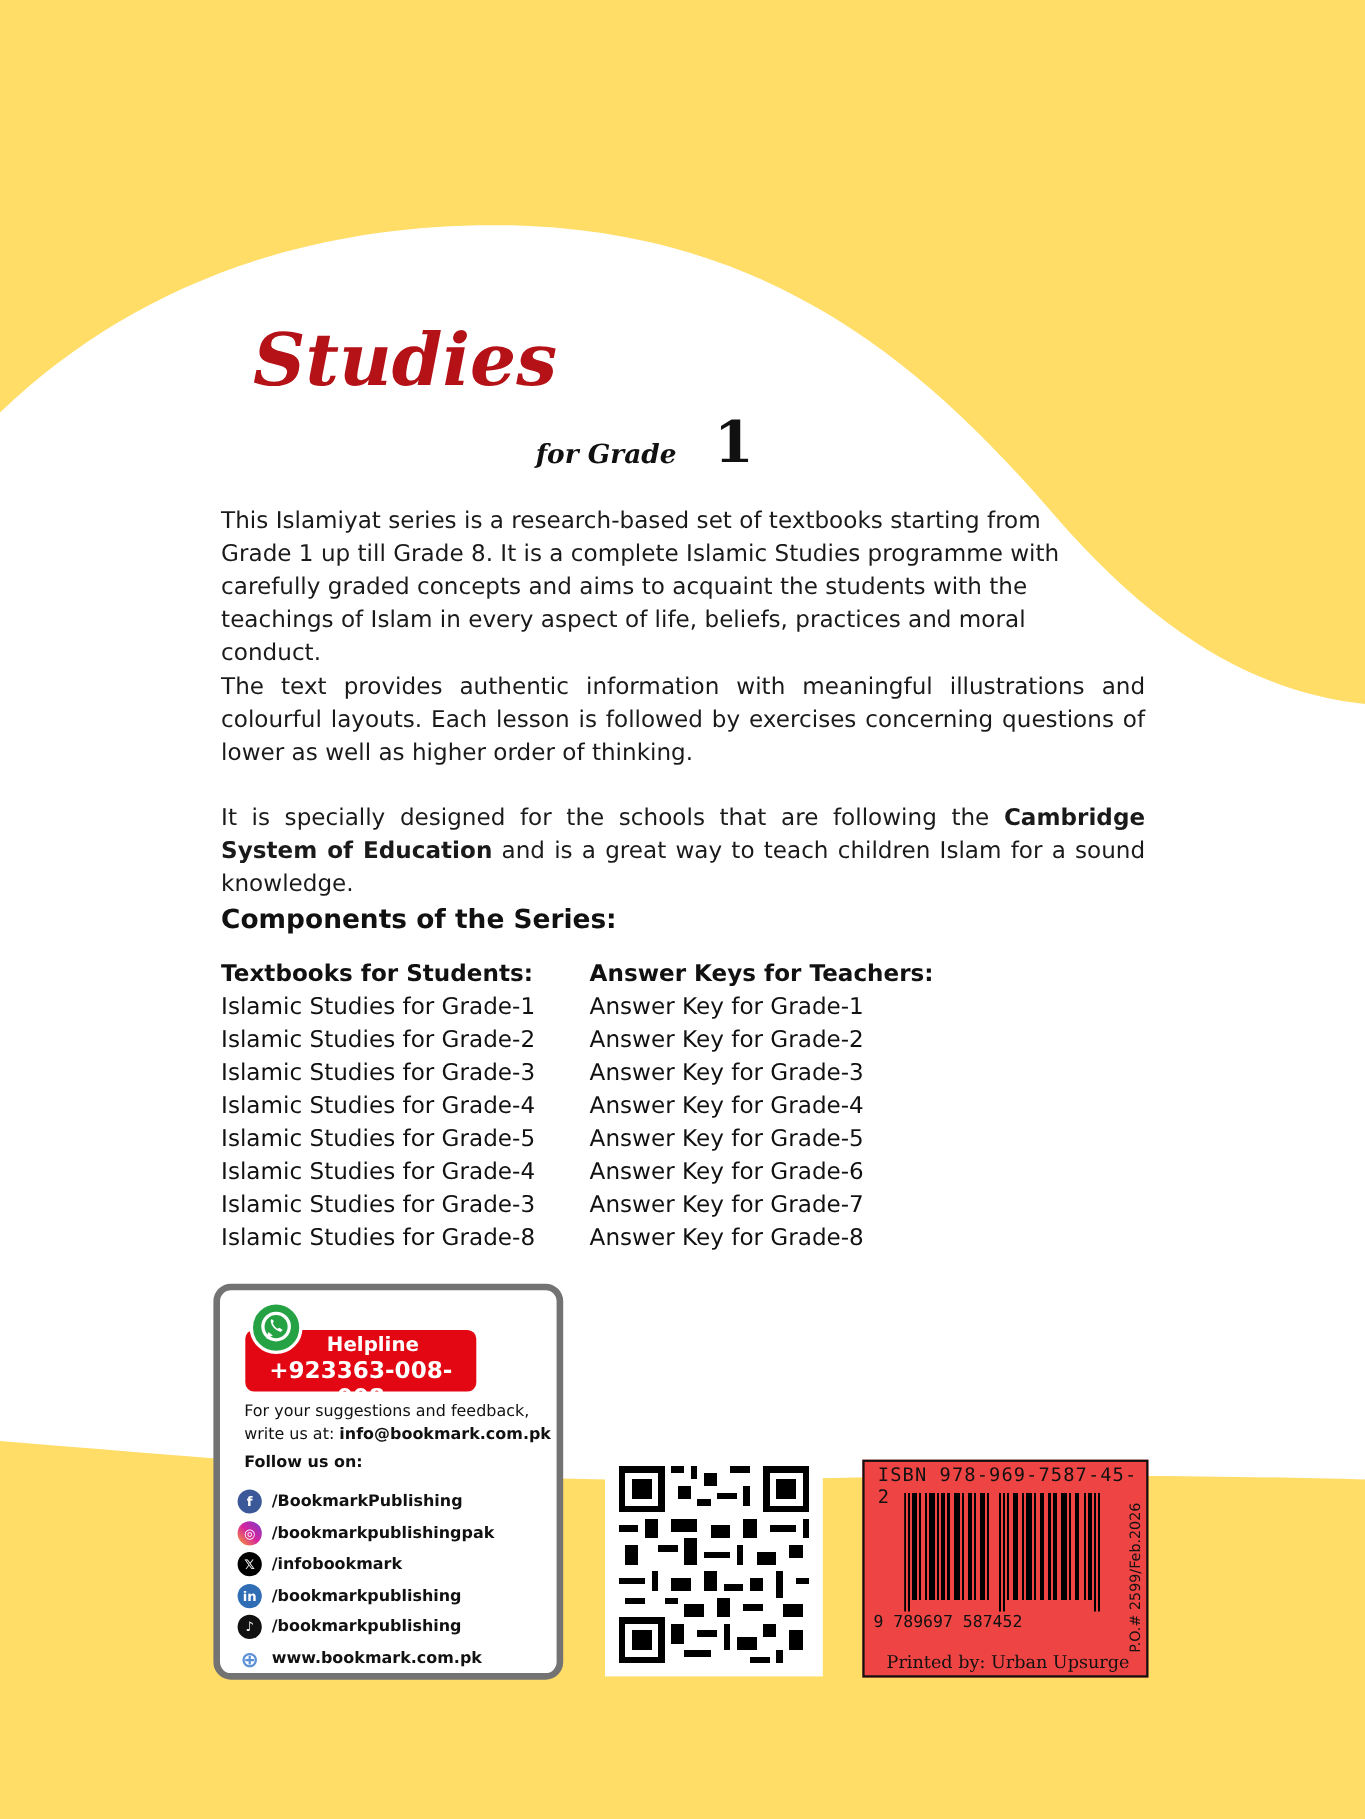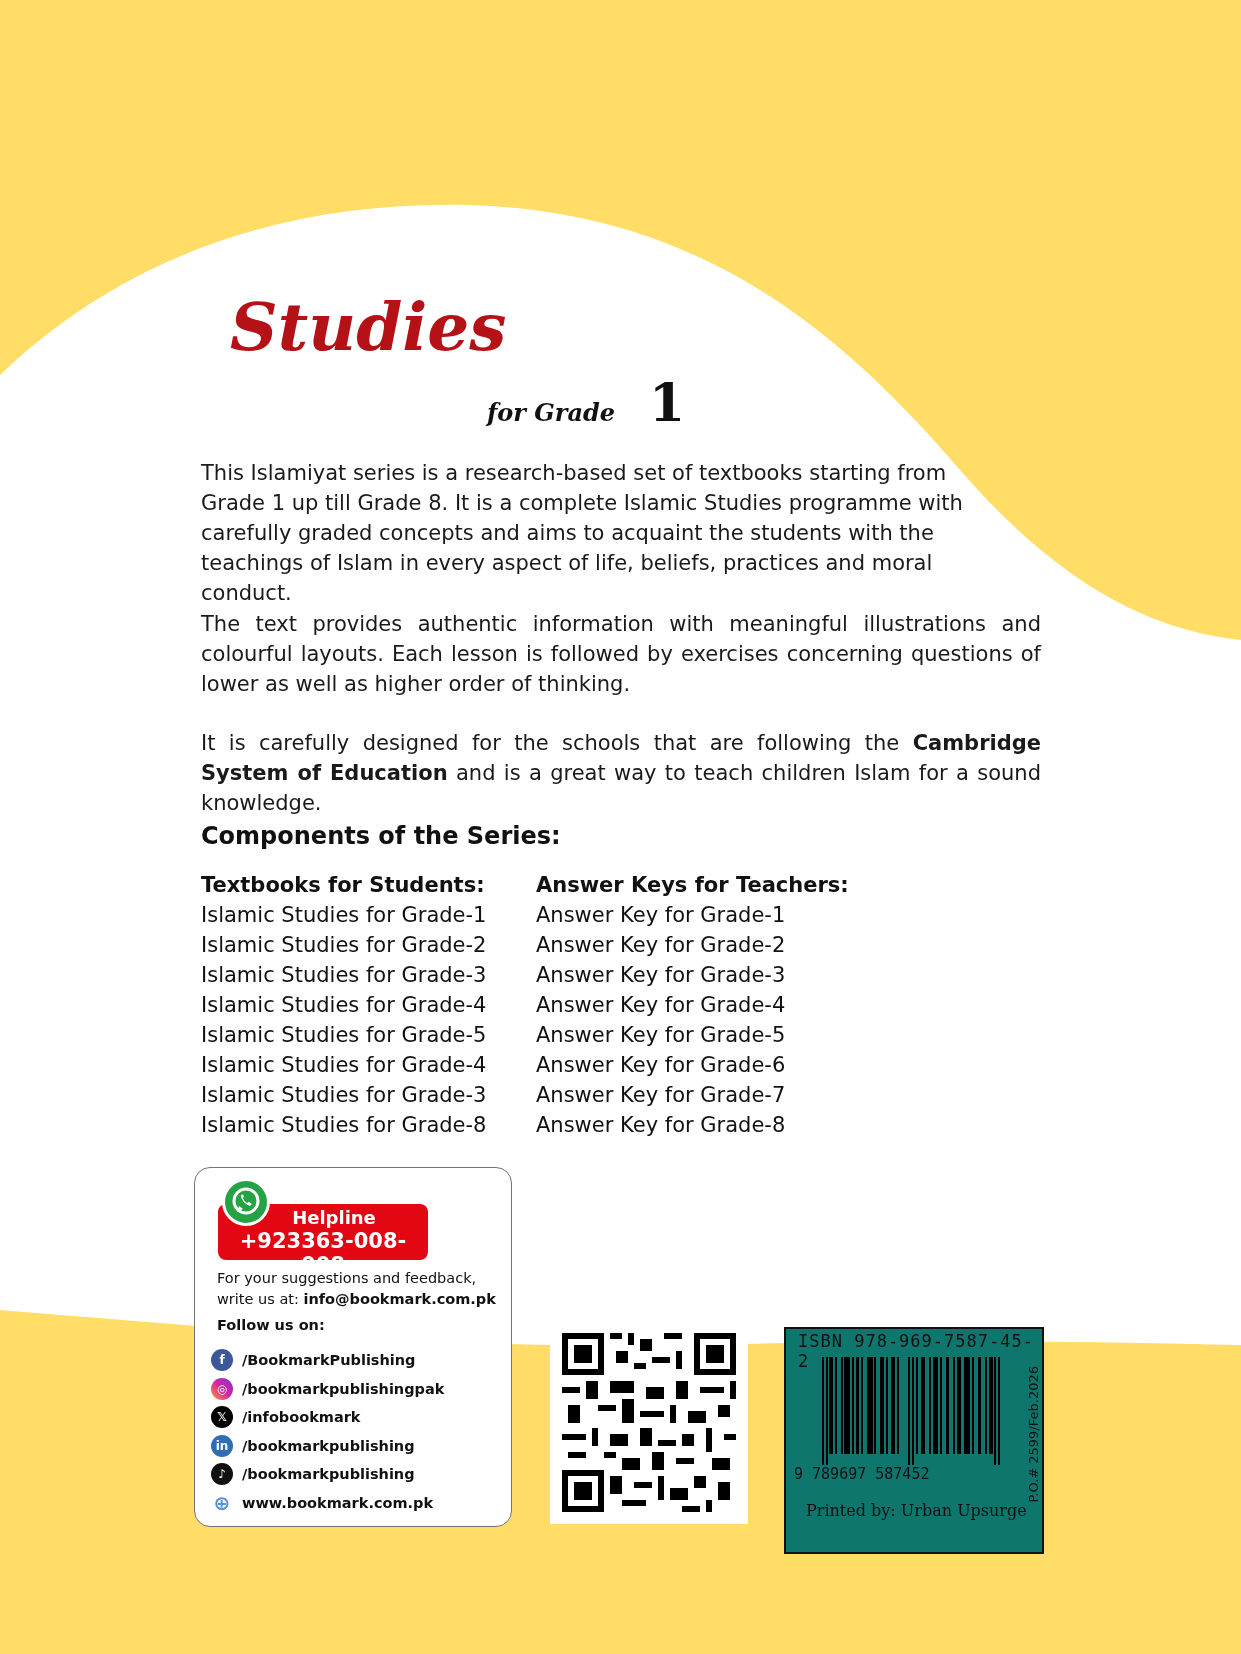--- a/index.html
+++ b/index.html
@@ -18,34 +18,34 @@
   .para2 { top: 609px; text-align: justify; }
   .para3 { top: 728px; text-align: justify; }
   .body-text b { font-weight: bold; }
 
   .components-title { position: absolute; left: 201px; top: 822px; font-size: 24px; font-weight: bold; }
   .col { position: absolute; top: 870px; font-size: 21px; line-height: 30px; }
   .col-left { left: 201px; }
   .col-right { left: 536px; }
   .col-head { font-weight: bold; }
 
-  .contact-box { position: absolute; left: 194px; top: 1167px; width: 318px; height: 360px; background: #fff; border: 1px solid #737373; border-radius: 16px; }
+  .contact-box { position: absolute; left: 194px; top: 1167px; width: 318px; height: 360px; background: #fff; border: 6px solid #737373; border-radius: 16px; }
   .helpline { position: absolute; left: 23px; top: 36px; width: 210px; height: 56px; background: #E30613; border-radius: 8px; color: #fff; text-align: center; font-weight: bold; }
   .helpline .hl-label { display: block; font-size: 18px; margin-top: 3px; margin-left: 22px; }
   .helpline .hl-phone { display: block; font-size: 21px; margin-top: 1px; }
   .wa-icon { position: absolute; left: 27px; top: 10px; width: 48px; height: 48px; border-radius: 50%; background: #25A244; border: 3px solid #fff; }
   .feedback { position: absolute; left: 22px; top: 100px; font-size: 14.5px; line-height: 21px; }
   .feedback b { font-weight: bold; }
   .follow { position: absolute; left: 22px; top: 149px; font-size: 14.5px; font-weight: bold; }
   .social { position: absolute; left: 16px; top: 178px; }
   .social-item { display: flex; align-items: center; height: 28.5px; font-size: 14.5px; font-weight: bold; }
   .social-item .ic { width: 22px; height: 22px; border-radius: 50%; margin-right: 9px; display: flex; align-items: center; justify-content: center; color: #fff; font-size: 12px; font-weight: bold; }
 
   .qr-box { position: absolute; left: 550px; top: 1321px; width: 198px; height: 203px; background: #fff; }
-  .isbn-box { position: absolute; left: 784px; top: 1327px; width: 260px; height: 227px; background: #0f766e; border: 2px solid #111; }
+  .isbn-box { position: absolute; left: 784px; top: 1327px; width: 260px; height: 198px; background: #ef4444; border: 2px solid #111; }
   .isbn-text { position: absolute; left: 12px; top: 2px; font-family: "DejaVu Sans Mono", monospace; font-size: 17px; letter-spacing: 1px; }
   .barcode { position: absolute; left: 36px; top: 28px; width: 178px; height: 108px; }
   .barcode-digits { position: absolute; left: 8px; top: 136px; font-family: "DejaVu Sans Mono", monospace; font-size: 15px; width: 200px; }
   .po-text { position: absolute; left: 222px; top: 22px; width: 24px; height: 150px; }
   .po-text span { position: absolute; left: -55px; top: 64px; transform: rotate(-90deg); font-size: 13px; white-space: nowrap; width: 160px; }
   .printed { position: absolute; left: 20px; top: 172px; font-family: "DejaVu Serif", serif; font-size: 16px; }
 </style>
 </head>
 <body>
 
@@ -54,21 +54,21 @@
 </svg>
 
 <div class="title">
   <span class="title-l2">Studies</span>
 </div>
 <span class="for-grade">for Grade</span>
 <span class="grade-num">1</span>
 
 <p class="body-text para1">This Islamiyat series is a research-based set of textbooks starting from Grade 1 up till Grade 8. It is a complete Islamic Studies programme with carefully graded concepts and aims to acquaint the students with the teachings of Islam in every aspect of life, beliefs, practices and moral conduct.</p>
 <p class="body-text para2">The text provides authentic information with meaningful illustrations and colourful layouts. Each lesson is followed by exercises concerning questions of lower as well as higher order of thinking.</p>
-<p class="body-text para3"><span>It is carefully designed for the schools that are following the </span><b>Cambridge System of Education</b><span> and is a great way to teach children Islam for a sound knowledge.</span></p>
+<p class="body-text para3"><span>It is specially designed for the schools that are following the </span><b>Cambridge System of Education</b><span> and is a great way to teach children Islam for a sound knowledge.</span></p>
 
 <div class="components-title">Components of the Series:</div>
 
 <div class="col col-left">
   <div class="col-head">Textbooks for Students:</div>
   <div>Islamic Studies for Grade-1</div>
   <div>Islamic Studies for Grade-2</div>
   <div>Islamic Studies for Grade-3</div>
   <div>Islamic Studies for Grade-4</div>
   <div>Islamic Studies for Grade-5</div>

